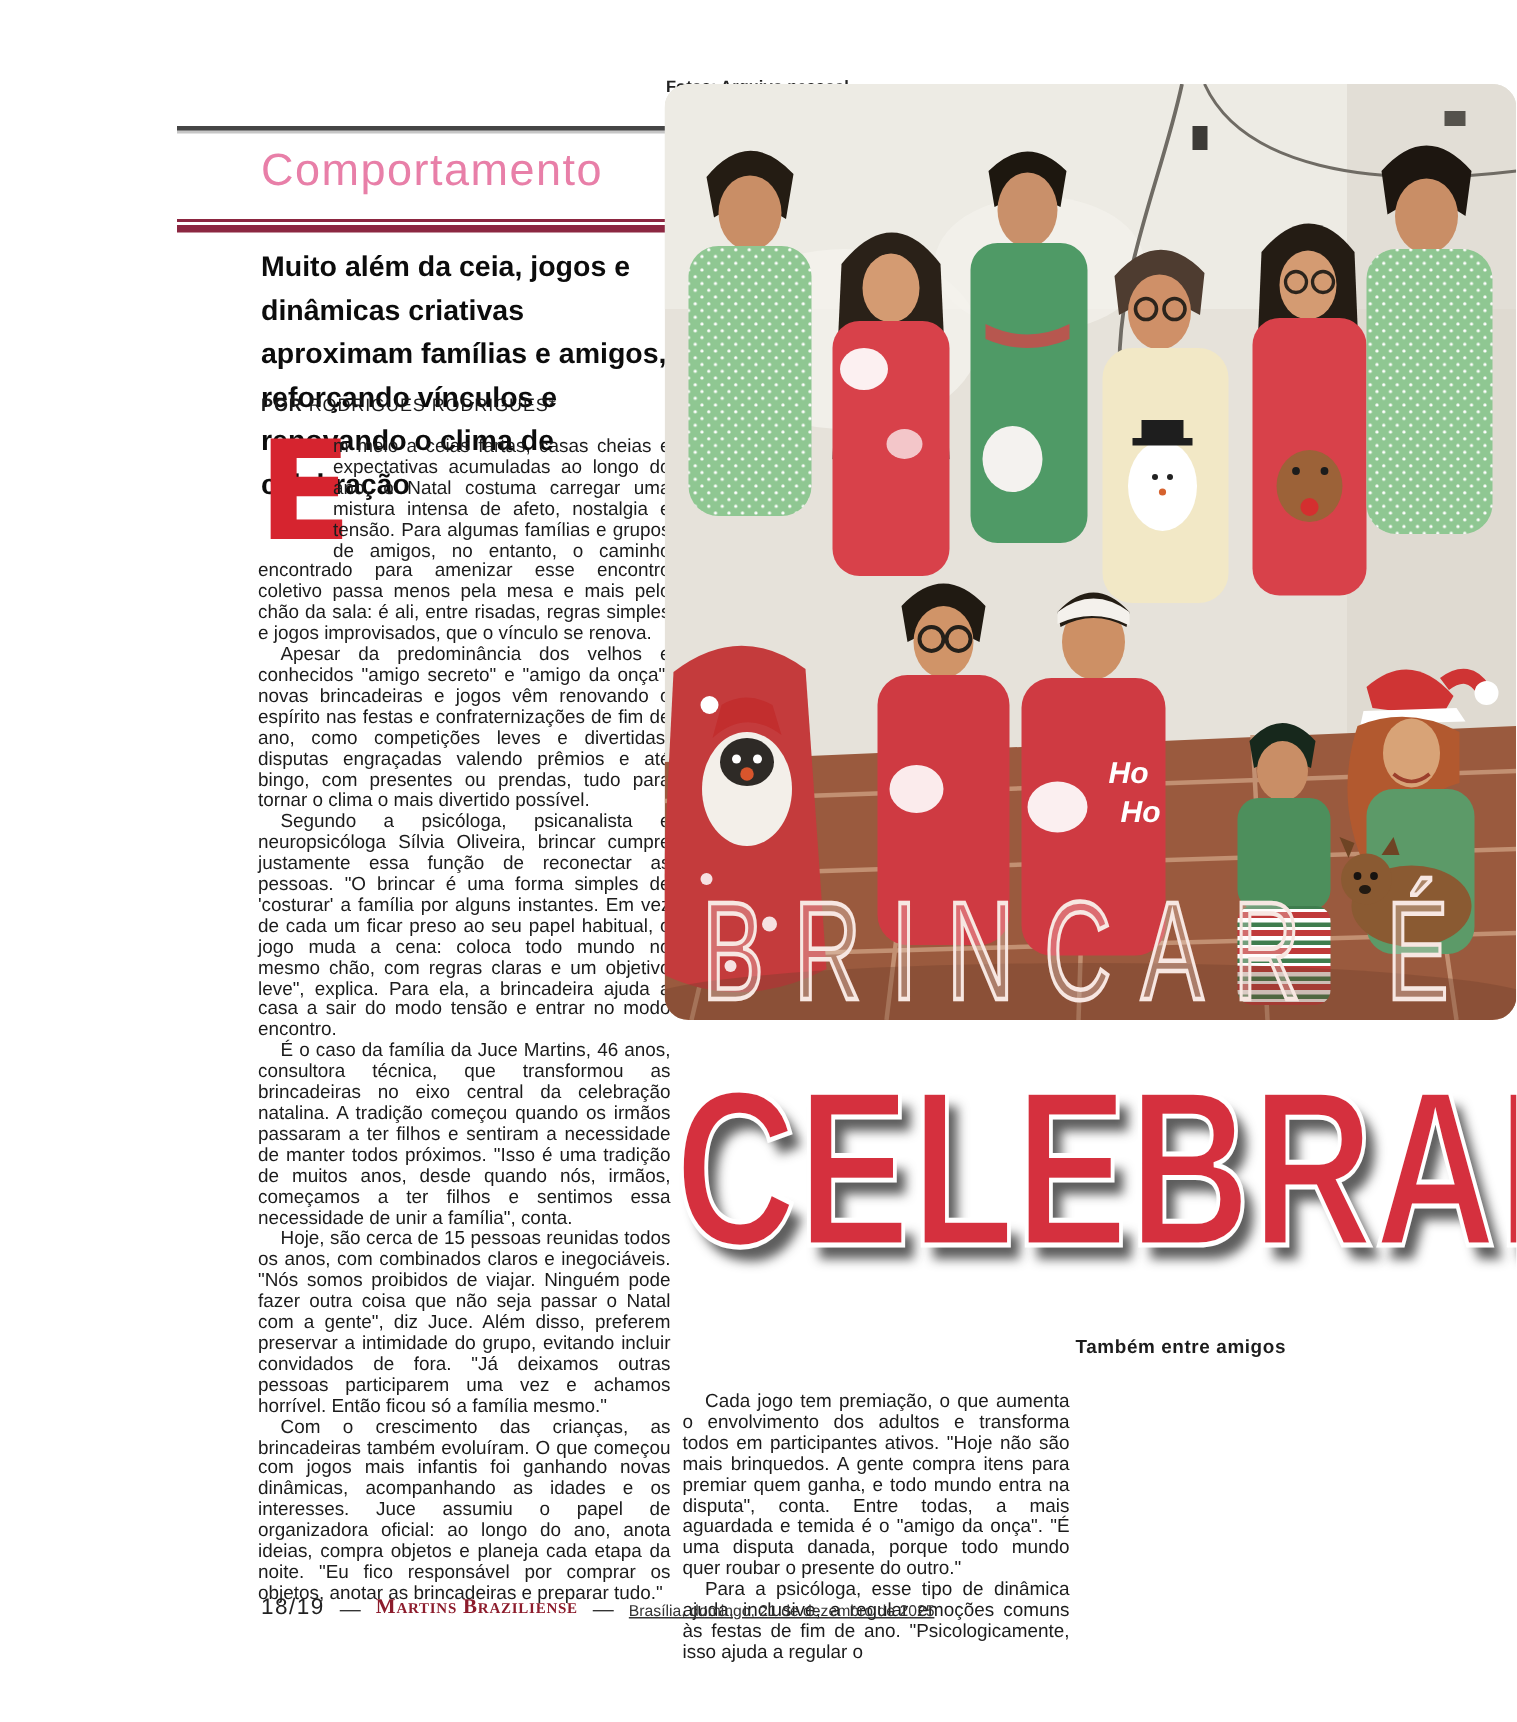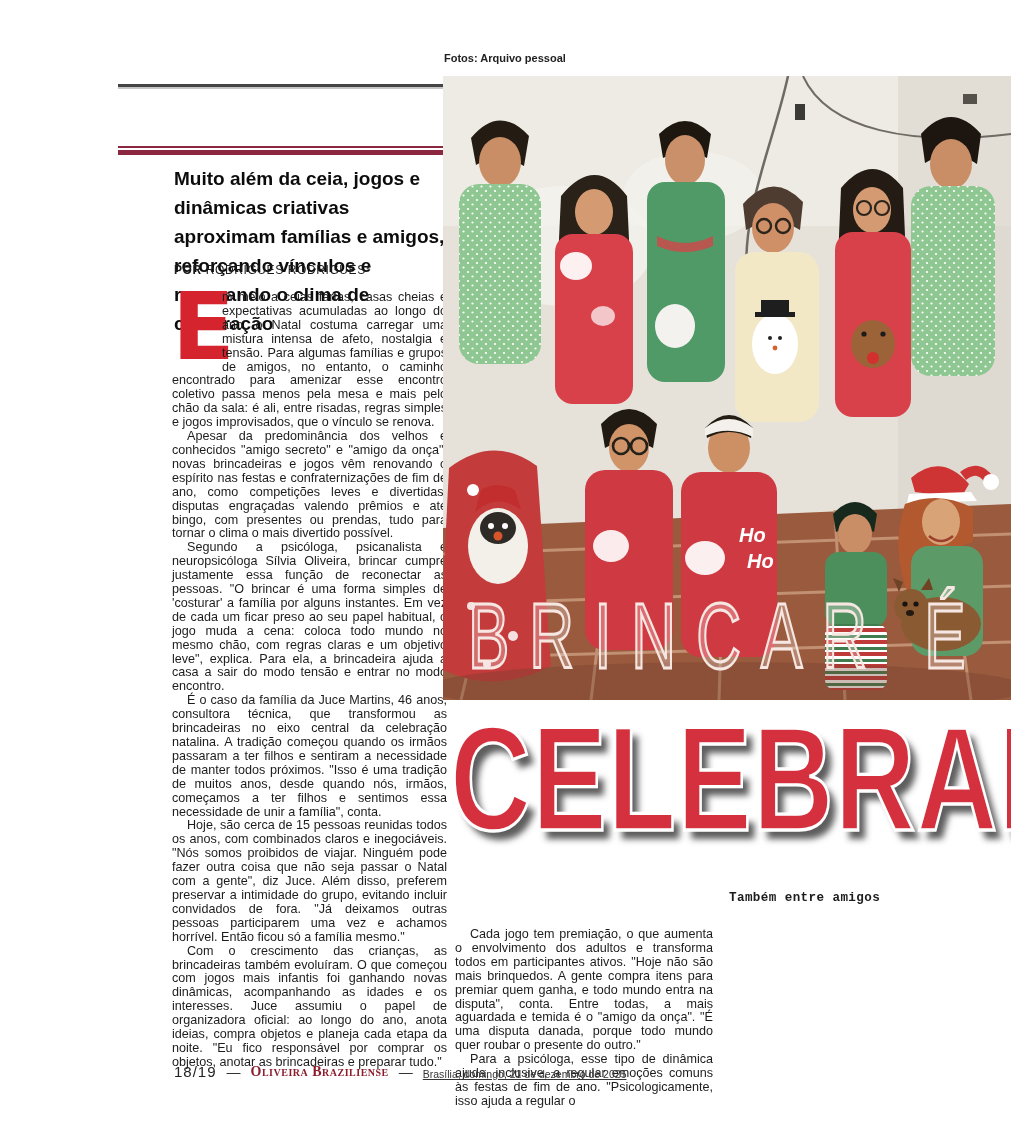--- a/index.html
+++ b/index.html
@@ -26,56 +26,57 @@
   .article-left { position:absolute; left:172px; top:291px; width:275px; }
   .body-text p { font-size:12.6px; line-height:13.9px; text-align:justify; color:#1c1c1c; }
   .body-text p + p, .indented { text-indent:15px; }
 
   .dropcap { float:left; font-family:"DejaVu Sans", sans-serif; font-weight:800;
              font-size:92px; line-height:70px; color:#d6242f; width:44px; height:68px;
              margin:2px 6px 0 0; }
 
   .photo-credit { position:absolute; left:444px; top:52px; font-size:11px; color:#222; font-weight:700; }
 
-  .photo { position:absolute; left:443px; top:76px; width:568px; height:624px; overflow:hidden; }
+  .photo { position:absolute; left:443px; top:56px; width:568px; height:624px; overflow:hidden;border-radius:16px; }
   .photo svg { display:block; }
 
   .headline-1 { position:absolute; left:468px; top:582px; width:540px;
                 font-size:62px; font-weight:300; letter-spacing:20px; white-space:nowrap;
                 color:rgba(255,243,240,0.28); -webkit-text-stroke:2px #f7e7e2;
                 transform:scale(1,1.5); transform-origin:left top; }
 
   .headline-2 { position:absolute; left:450px; top:694px; width:560px;
                 font-size:112px; font-weight:700; letter-spacing:1px; white-space:nowrap;
                 color:#d5303e; -webkit-text-stroke:2.5px #ffffff;
                 text-shadow:7px 7px 6px rgba(75,75,75,.9);
                 transform:scale(1.0,1.32); transform-origin:left top; }
 
   .col-mid   { position:absolute; left:455px; top:928px; width:258px; }
   .col-right { position:absolute; left:713px; top:879px; width:279px; }
 
   .subhead { color:#e23e63; font-weight:800; font-size:23px; letter-spacing:.4px;
-             margin:13px 0 9px 16px; text-align:left; text-indent:0; line-height:26px;
-             font-family:Liberation Mono, monospace; }
+             margin:13px 0 9px 4px; text-align:left; text-indent:0; line-height:26px;
+             font-family:Liberation Sans, sans-serif; }
 
   .footer { position:absolute; left:174px; top:1063px; font-size:14px; color:#222;
             display:flex; align-items:flex-end; gap:10px; }
   .footer .pages { font-size:15px; letter-spacing:1px; }
   .footer .dash  { color:#333; }
   .footer .brand { font-family:"Liberation Serif", serif; font-weight:700; color:#8c1c2c;
                    font-variant:small-caps; font-size:14px; letter-spacing:.5px; }
   .footer .date  { font-size:10.5px; color:#333;text-decoration:underline; }
 </style>
 </head>
 <body>
 
 <div class="page">
 
   <div class="hairline-top"></div>
 
+  <div class="section-title">Comportamento</div>
 
   <div class="double-rule">
     <div class="thin"></div>
     <div class="thick"></div>
   </div>
 
   <div class="deck">Muito além da ceia, jogos e dinâmicas criativas aproximam famílias e amigos, reforçando vínculos e renovando o clima de celebração</div>
 
   <div class="byline">
     <span class="pre">POR</span>
@@ -237,18 +238,18 @@
     <p>Para a psicóloga, esse tipo de dinâmica ajuda, inclusive, a regular emoções comuns às festas de fim de ano. "Psicologicamente, isso ajuda a regular o</p>
   </div>
 
   <div class="col-right body-text">
     <p class="subhead">Também entre amigos</p>
   </div>
 
   <div class="footer">
     <span class="pages">18/19</span>
     <span class="dash">—</span>
-    <span class="brand">Oliveira Braziliense</span>
+    <span class="brand">Martins Braziliense</span>
     <span class="dash">—</span>
     <span class="date">Brasília, domingo, 21 de dezembro de 2025</span>
   </div>
 
 </div>
 
 </body></html>

